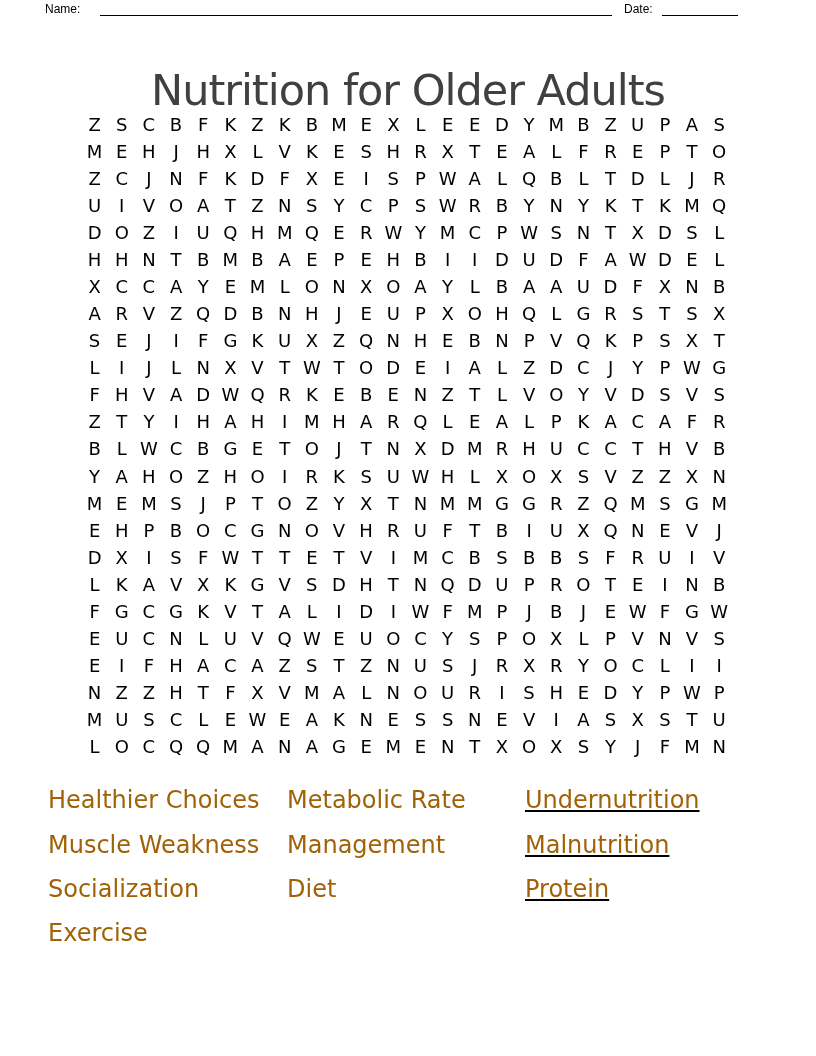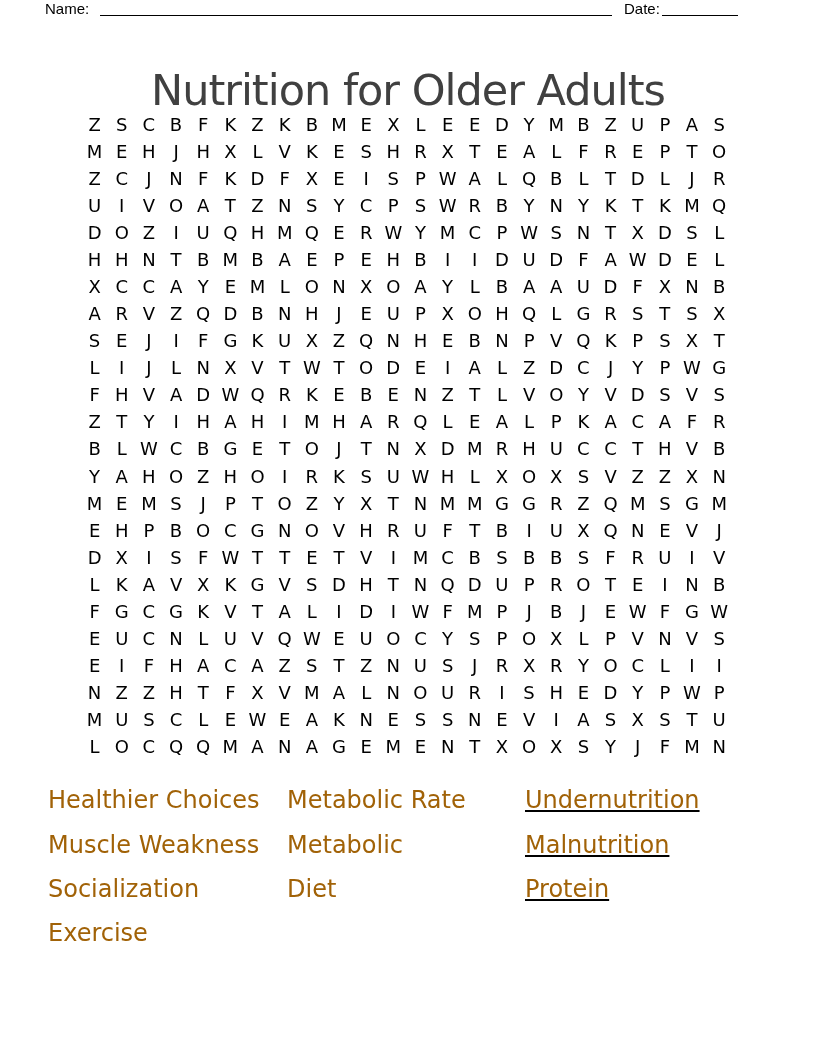--- a/index.html
+++ b/index.html
@@ -10,21 +10,21 @@
     height: 1056px;
     background: #ffffff;
     color: #000000;
     font-family: "DejaVu Sans", "Liberation Sans", sans-serif;
     overflow: hidden;
   }
   .meta-label {
     position: absolute;
     top: 0px;
     font-family: "Liberation Sans", sans-serif;
-    font-size: 15px;
+    font-size: 12px;
     line-height: 18px;
     color: #000000;
   }
   #name-label { left: 45px; }
   #date-label { left: 624px; }
   .write-line {
     position: absolute;
     height: 0;
     border-bottom: 1.6px solid #000000;
   }
@@ -670,21 +670,21 @@
 
 <div id="word-list">
     <div class="word-col">
       <div class="word-item">Healthier Choices</div>
       <div class="word-item">Muscle Weakness</div>
       <div class="word-item">Socialization</div>
       <div class="word-item">Exercise</div>
     </div>
     <div class="word-col">
       <div class="word-item">Metabolic Rate</div>
-      <div class="word-item">Metabolic</div>
+      <div class="word-item">Management</div>
       <div class="word-item">Diet</div>
     </div>
     <div class="word-col">
       <div class="word-item">Undernutrition</div>
       <div class="word-item">Malnutrition</div>
       <div class="word-item">Protein</div>
     </div>
   </div>
 
 </body></html>

